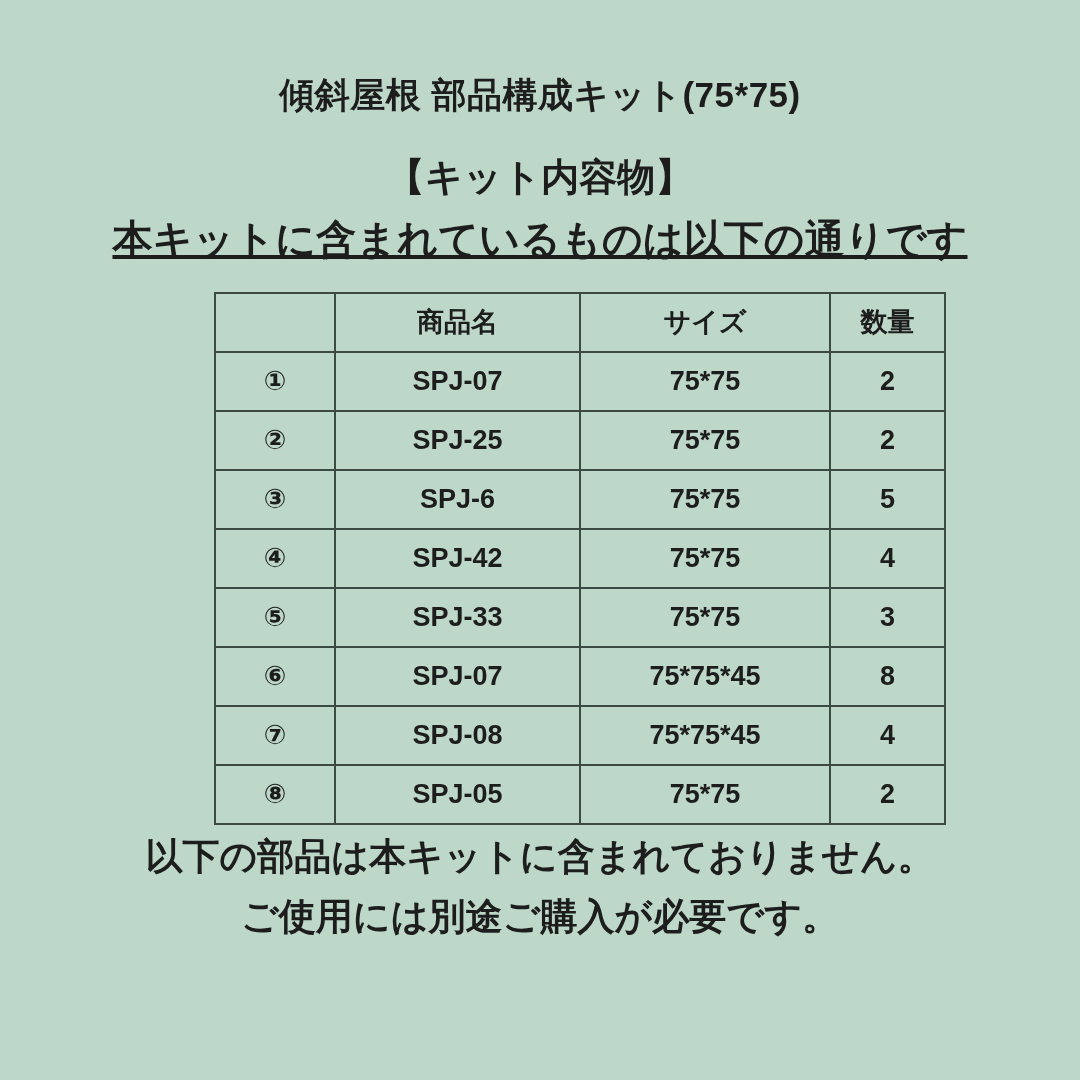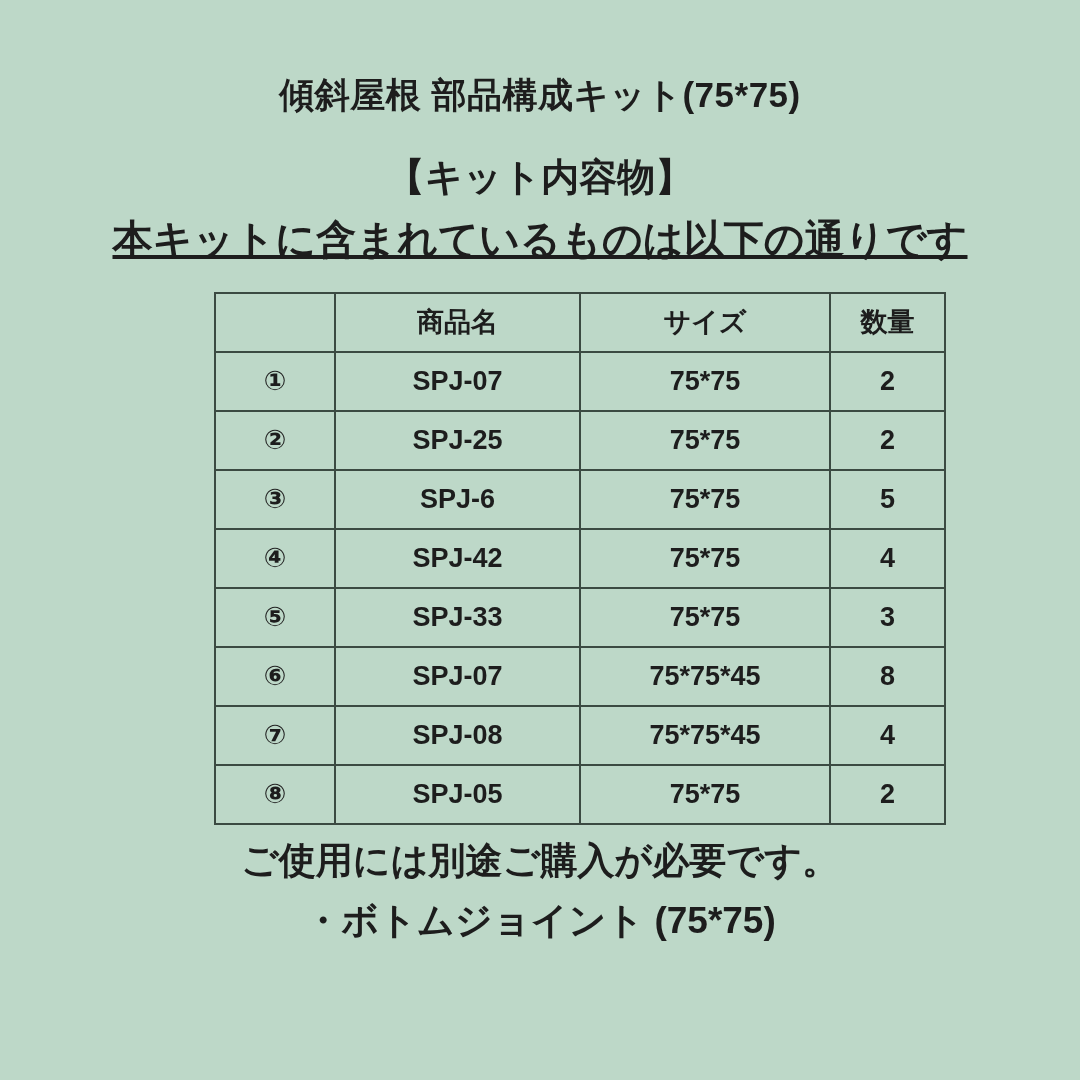--- a/index.html
+++ b/index.html
@@ -166,16 +166,16 @@
         <tr>
           <td class="cell-num">⑧</td>
           <td>SPJ-05</td>
           <td>75*75</td>
           <td>2</td>
         </tr>
       </tbody>
     </table>
   </div>
 
+  <div class="notice-line">以下の部品は本キットに含まれておりません。</div>
   <div class="notice-line tight">ご使用には別途ご購入が必要です。</div>
-  <div class="notice-line tight">・ボトムジョイント (75*75)</div>
 
 </div>
 
 </body></html>

